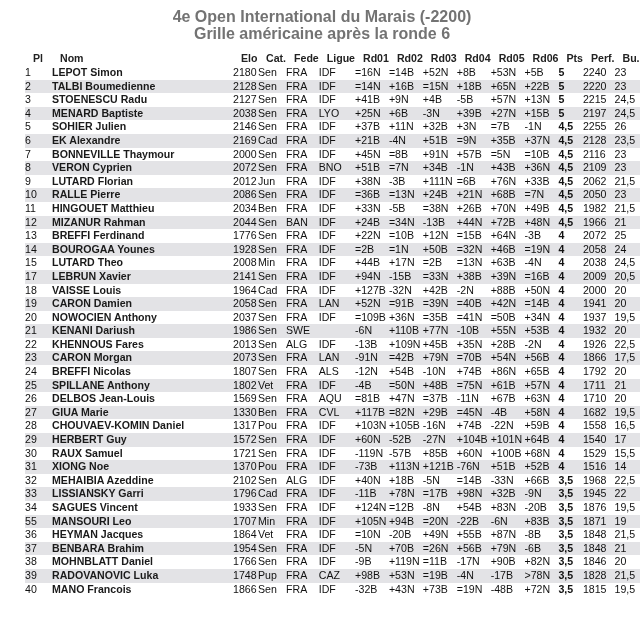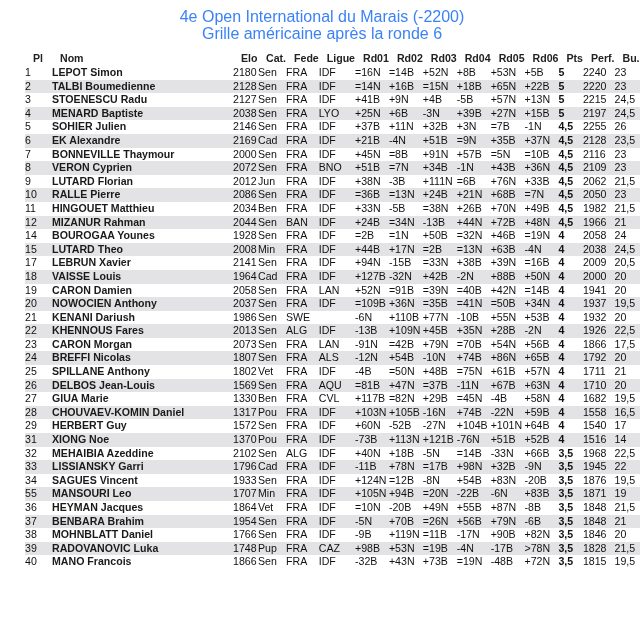--- a/index.html
+++ b/index.html
@@ -2,21 +2,21 @@
 <html><head>
 <meta charset="utf-8">
 <style>
   html, body { margin: 0; padding: 0; background: #ffffff; }
   body {
     width: 644px; height: 621px; overflow: hidden; position: relative;
     font-family: "Liberation Sans", sans-serif; color: #111111;
   }
   .title {
     position: absolute; left: 0; width: 644px; text-align: center;
-    font-weight: normal; font-size: 16px; line-height: 18px; color: #3b82f6;
+    font-weight: bold; font-size: 16px; line-height: 18px; color: #737373;
     letter-spacing: 0px;
   }
   .t1 { top: 8px; }
   .t2 { top: 25px; }
   table {
     position: absolute; left: 25px; top: 50px;
     border-collapse: collapse; table-layout: fixed;
     font-size: 10.6px;
   }
   th, td {
@@ -280,20 +280,37 @@
         <td>=34N</td>
         <td>-13B</td>
         <td>+44N</td>
         <td>+72B</td>
         <td>+48N</td>
         <td class="pts">4,5</td>
         <td>1966</td>
         <td>21</td>
       </tr>
       <tr>
+        <td>13</td>
+        <td class="nom">BREFFI Ferdinand</td>
+        <td>1776</td>
+        <td>Sen</td>
+        <td>FRA</td>
+        <td>IDF</td>
+        <td>+22N</td>
+        <td>=10B</td>
+        <td>+12N</td>
+        <td>=15B</td>
+        <td>+64N</td>
+        <td>-3B</td>
+        <td class="pts">4</td>
+        <td>2072</td>
+        <td>25</td>
+      </tr>
+      <tr>
         <td>14</td>
         <td class="nom">BOUROGAA Younes</td>
         <td>1928</td>
         <td>Sen</td>
         <td>FRA</td>
         <td>IDF</td>
         <td>=2B</td>
         <td>=1N</td>
         <td>+50B</td>
         <td>=32N</td>
@@ -535,20 +552,37 @@
         <td>-52B</td>
         <td>-27N</td>
         <td>+104B</td>
         <td>+101N</td>
         <td>+64B</td>
         <td class="pts">4</td>
         <td>1540</td>
         <td>17</td>
       </tr>
       <tr>
+        <td>30</td>
+        <td class="nom">RAUX Samuel</td>
+        <td>1721</td>
+        <td>Sen</td>
+        <td>FRA</td>
+        <td>IDF</td>
+        <td>-119N</td>
+        <td>-57B</td>
+        <td>+85B</td>
+        <td>+60N</td>
+        <td>+100B</td>
+        <td>+68N</td>
+        <td class="pts">4</td>
+        <td>1529</td>
+        <td>15,5</td>
+      </tr>
+      <tr>
         <td>31</td>
         <td class="nom">XIONG Noe</td>
         <td>1370</td>
         <td>Pou</td>
         <td>FRA</td>
         <td>IDF</td>
         <td>-73B</td>
         <td>+113N</td>
         <td>+121B</td>
         <td>-76N</td>

